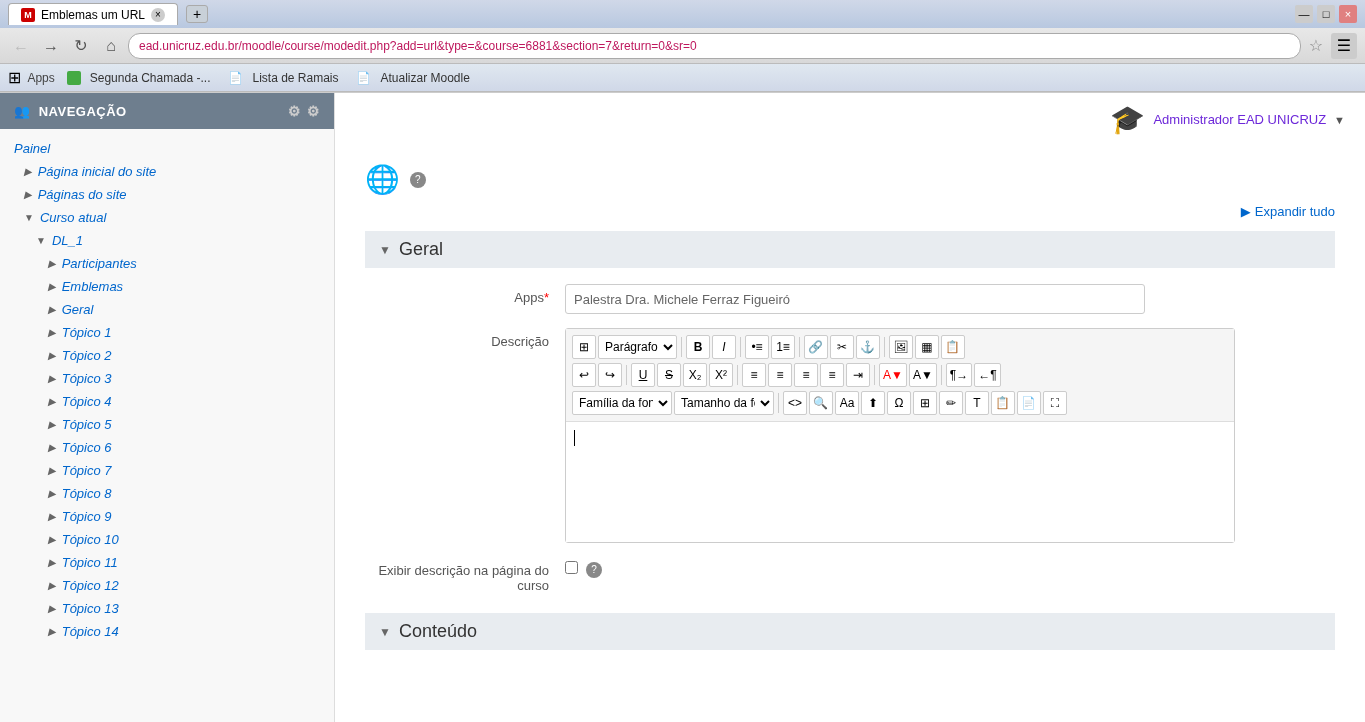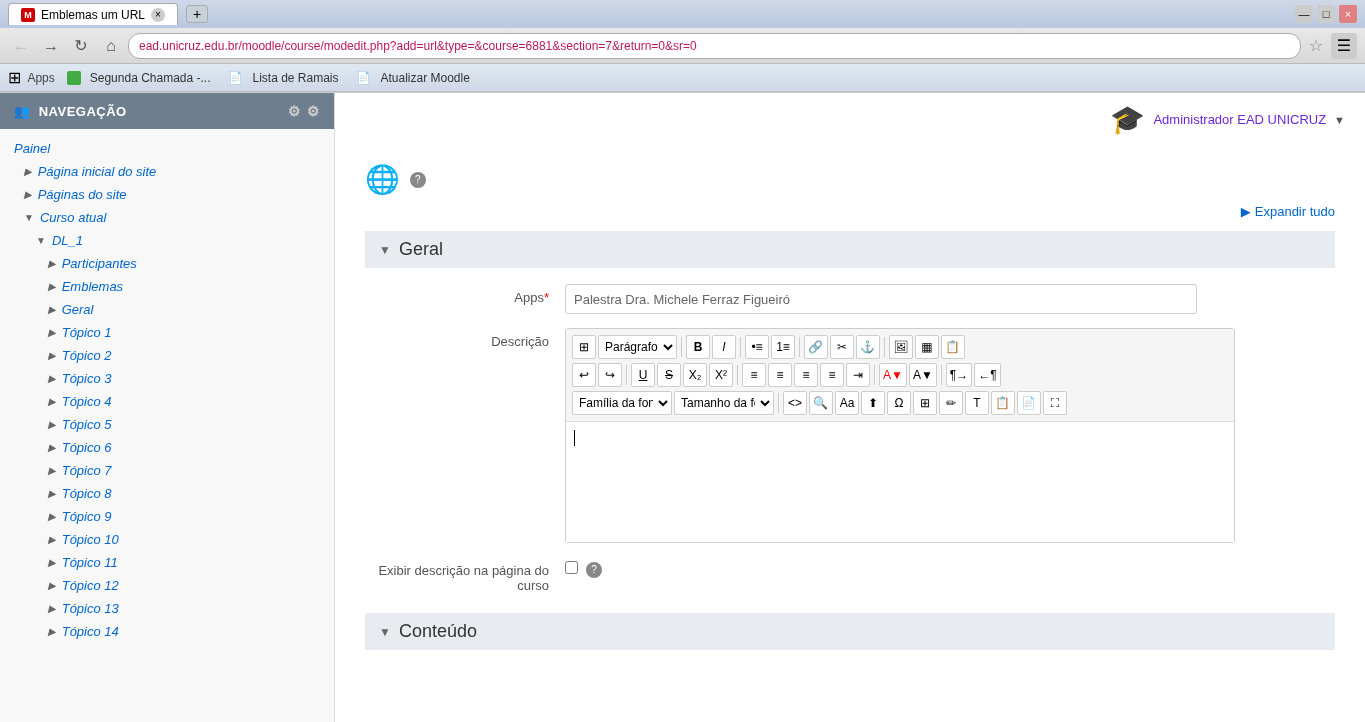--- a/index.html
+++ b/index.html
@@ -190,21 +190,21 @@
       text-align: right;
       padding-right: 16px;
       padding-top: 6px;
       font-size: 13px;
       color: #555;
     }
     .required { color: red; }
     .form-control-wrap { flex: 1; }
 
     .text-input {
-      width: 632px;
+      width: 580px;
       height: 30px;
       border: 1px solid #ccc;
       border-radius: 3px;
       padding: 4px 8px;
       font-size: 13px;
       color: #666;
       background: white;
     }
 
     

